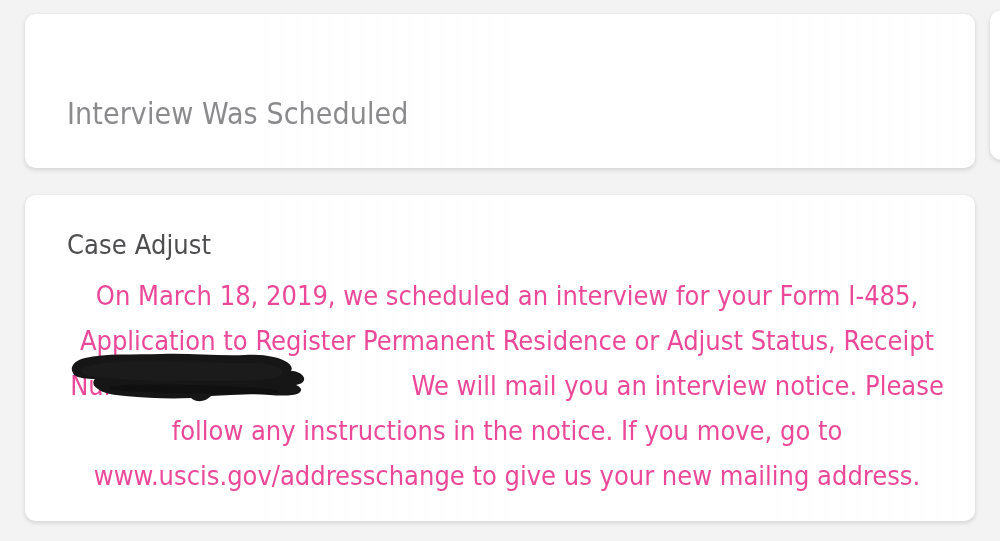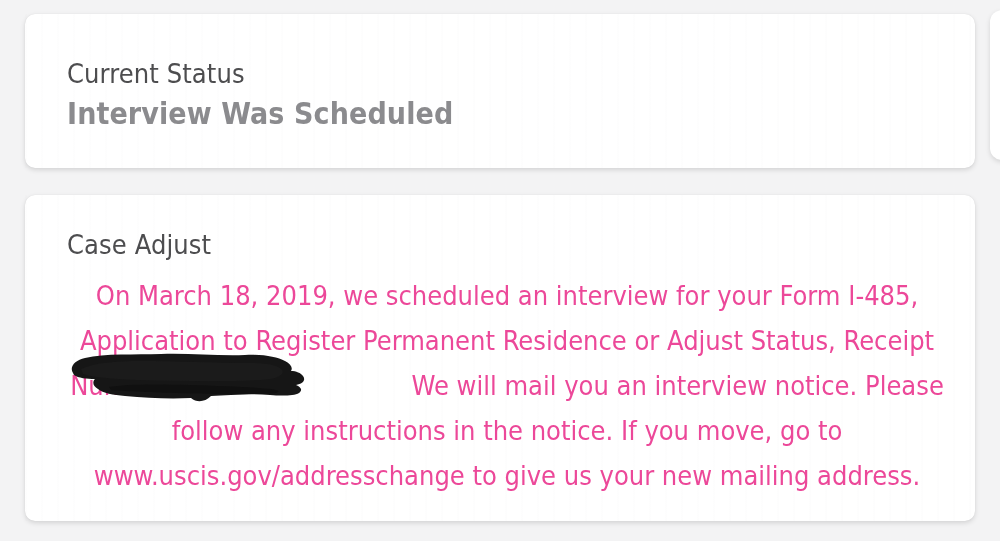--- a/index.html
+++ b/index.html
@@ -69,21 +69,21 @@
     font-weight: 400;
     letter-spacing: 0.1px;
     white-space: nowrap;
     font-family: "DejaVu Sans Condensed", "Liberation Sans Narrow", "Liberation Sans", sans-serif;
   }
 
   .subheading {
     position: absolute;
     color: #8b8b8e;
     font-size: 30px;
-    font-weight: 700;
+    font-weight: 400;
     letter-spacing: 0.1px;
     white-space: nowrap;
     font-family: "DejaVu Sans Condensed", "Liberation Sans Narrow", "Liberation Sans", sans-serif;
   }
 
   #status-title  { left: 42px; top: 44px; }
   #status-value  { left: 42px; top: 82px; }
   #detail-title  { left: 42px; top: 34px; }
 
   .body-text {
@@ -124,21 +124,20 @@
         rgba(255,255,255,0) 16px);
   }
 </style>
 </head>
 <body>
 
 <div class="screen">
 
   <div class="card" id="status-card">
     <div class="texture"></div>
-    <div class="heading" id="status-title">Current Status</div>
     <div class="subheading" id="status-value">Interview Was Scheduled</div>
   </div>
 
   <div id="next-card-peek"></div>
 
   <div class="card" id="detail-card">
     <div class="texture"></div>
 
     <div class="heading" id="detail-title">Case Adjust</div>
 

